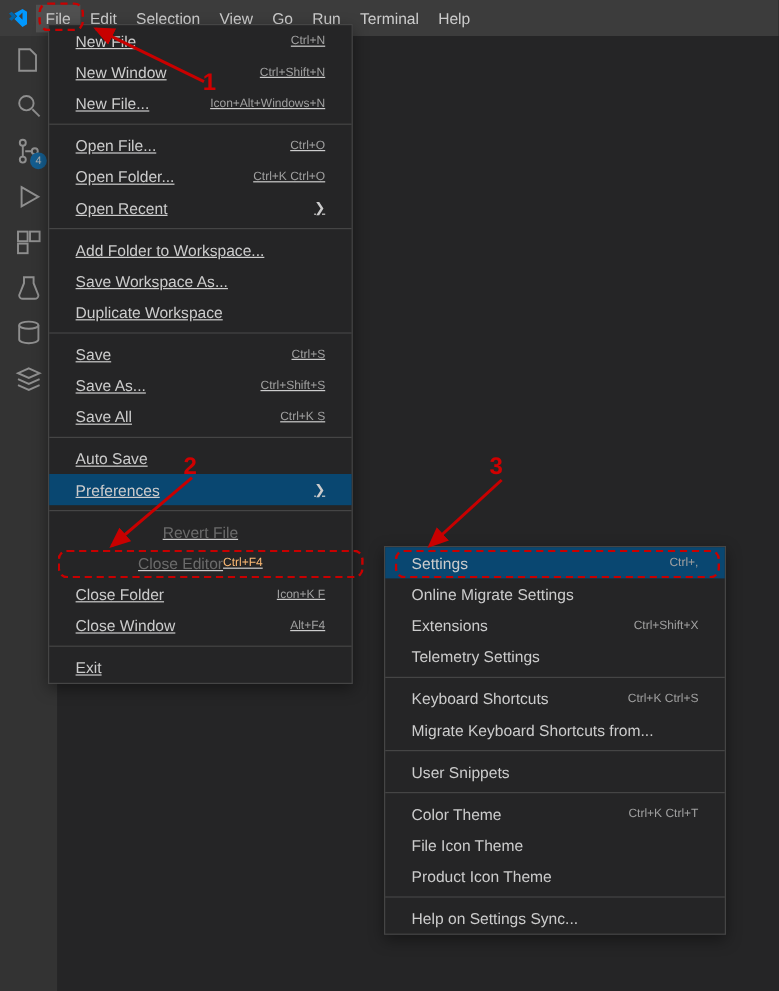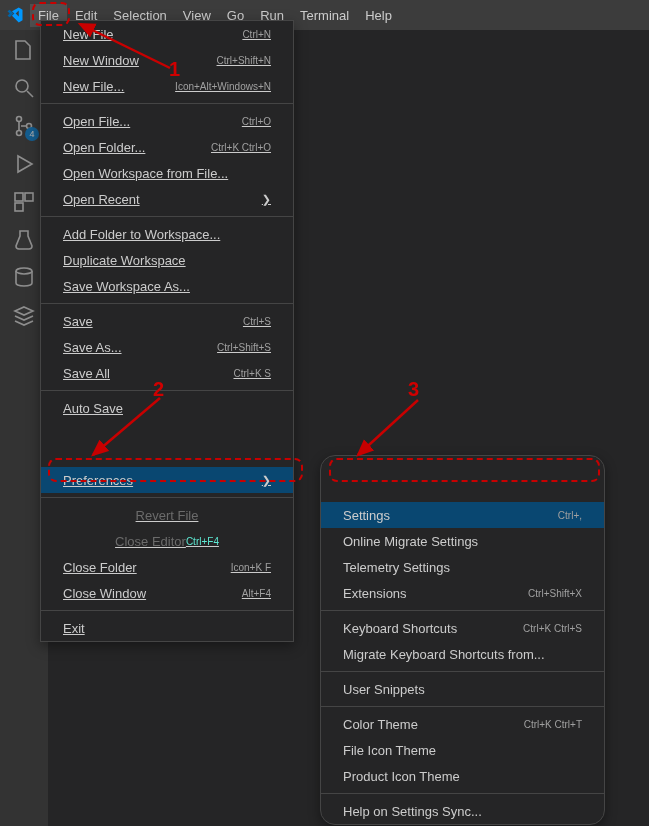--- a/index.html
+++ b/index.html
@@ -69,23 +69,23 @@
   }
   .dd-row {
     display: flex;
     justify-content: space-between;
     align-items: center;
     padding: 4px 22px 4px 22px;
     height: 26px;
     color: #cccccc;
   }
   .dd-row.disabled { color: #6b6b6b; justify-content: center; }
-  .dd-row.hover { background: #04395e; background: #094771; margin-top: 46px; }
+  .dd-row.hover { background: #04395e; background: #094771; }
   .dd-row .shortcut { color: #a0a0a0; font-size: 10px; }
-  .dd-row.disabled .shortcut { color: #5eead4; }
+  .dd-row.disabled .shortcut { color: #fdba74; }
   .dd-row .submenu-arrow { font-size: 11px; color: #cccccc; margin-left: 8px; }
   .dd-sep { height: 1px; background: #454545; margin: 4px 0; }
   
   .callout {
     position: absolute;
     border: 2px dashed #c80000;
     border-radius: 8px;
     pointer-events: none;
   }
   .step-label {
@@ -176,35 +176,32 @@
     <div class="dd-sep"></div>
     <div class="dd-row">
       <span>Open File...</span>
       <span class="shortcut">Ctrl+O</span>
     </div>
     <div class="dd-row">
       <span>Open Folder...</span>
       <span class="shortcut">Ctrl+K Ctrl+O</span>
     </div>
     <div class="dd-row">
-      <span>Open Workspace from File...</span>
-    </div>
-    <div class="dd-row">
       <span>Open Recent</span>
       <span class="submenu-arrow">❯</span>
     </div>
     <div class="dd-sep"></div>
     <div class="dd-row">
       <span>Add Folder to Workspace...</span>
     </div>
     <div class="dd-row">
+      <span>Save Workspace As...</span>
+    </div>
+    <div class="dd-row">
       <span>Duplicate Workspace</span>
-    </div>
-    <div class="dd-row">
-      <span>Save Workspace As...</span>
     </div>
     <div class="dd-sep"></div>
     <div class="dd-row">
       <span>Save</span>
       <span class="shortcut">Ctrl+S</span>
     </div>
     <div class="dd-row">
       <span>Save As...</span>
       <span class="shortcut">Ctrl+Shift+S</span>
     </div>
@@ -235,34 +232,34 @@
     <div class="dd-row">
       <span>Close Window</span>
       <span class="shortcut">Alt+F4</span>
     </div>
     <div class="dd-sep"></div>
     <div class="dd-row">
       <span>Exit</span>
     </div>
   </div>
 
-<div class="dropdown" id="prefs-dd" style="left:320px; top:455px; width:285px;border-radius:15px;">
+<div class="dropdown" id="prefs-dd" style="left:320px; top:455px; width:285px;">
     <div class="dd-row hover">
       <span>Settings</span>
       <span class="shortcut">Ctrl+,</span>
     </div>
     <div class="dd-row">
       <span>Online Migrate Settings</span>
     </div>
     <div class="dd-row">
-      <span>Telemetry Settings</span>
-    </div>
-    <div class="dd-row">
       <span>Extensions</span>
       <span class="shortcut">Ctrl+Shift+X</span>
+    </div>
+    <div class="dd-row">
+      <span>Telemetry Settings</span>
     </div>
     <div class="dd-sep"></div>
     <div class="dd-row">
       <span>Keyboard Shortcuts</span>
       <span class="shortcut">Ctrl+K Ctrl+S</span>
     </div>
     <div class="dd-row">
       <span>Migrate Keyboard Shortcuts from...</span>
     </div>
     <div class="dd-sep"></div>

